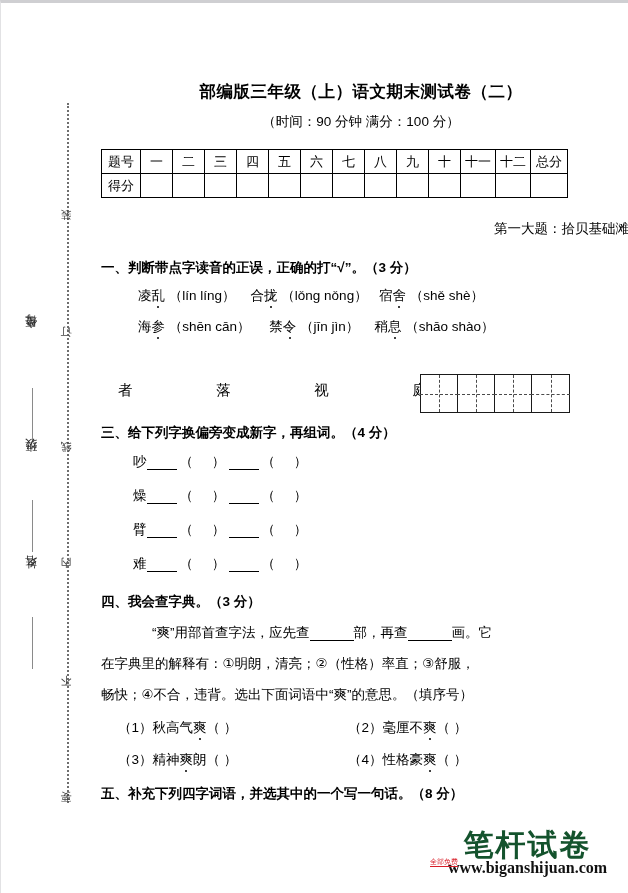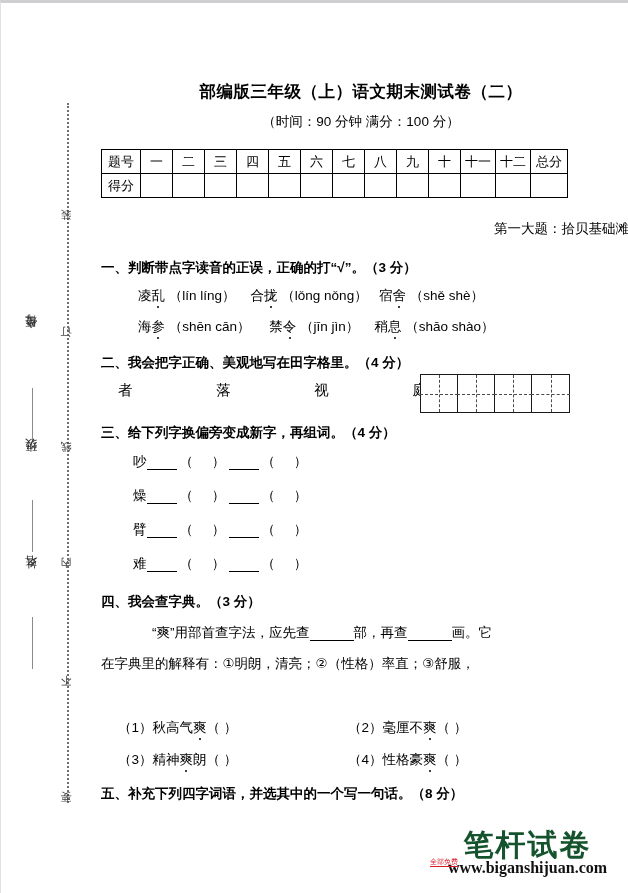--- a/index.html
+++ b/index.html
@@ -338,23 +338,20 @@
       <span><span>宿</span><span class="dotted-char">舍</span> <span>（shě   shè）</span></span>
     </div>
     <div class="qbody" style="top:315px;left:45px;">
       <span><span>海</span><span class="dotted-char">参</span> <span>（shēn cān）</span></span>
       &nbsp;&nbsp;&nbsp;
       <span><span>禁</span><span class="dotted-char">令</span> <span>（jīn   jìn）</span></span>
       &nbsp;&nbsp;
       <span><span>稍</span><span class="dotted-char">息</span> <span>（shāo shào）</span></span>
     </div>
 
-    <div class="qhead" style="top:351px;">
-      <span>二、</span><span>我会把字正确、美观地写在田字格里。</span><span>（4 分）</span>
-    </div>
     <div class="grid-chars">者 落 视 庭</div>
     <div id="tianzige">
       <div class="cell"></div>
       <div class="cell"></div>
       <div class="cell"></div>
       <div class="cell"></div>
     </div>
 
     <div class="qhead" style="top:421px;">
       <span>三、</span><span>给下列字换偏旁变成新字，再组词。</span><span>（4 分）</span>
@@ -373,20 +370,21 @@
       <span>难</span><span class="blankline u">&nbsp;</span><span class="paren">（&nbsp;&nbsp;&nbsp;&nbsp;&nbsp;）</span><span class="blankline u">&nbsp;</span><span class="paren">（&nbsp;&nbsp;&nbsp;&nbsp;&nbsp;）</span>
     </div>
 
     <div class="qhead" style="top:590px;">
       <span>四、</span><span>我会查字典。</span><span>（3 分）</span>
     </div>
     <div class="q4line" style="top:621px;left:59px;">
       <span>“爽”用部首查字法，应先查</span><span class="blankline u5">&nbsp;</span><span>部，再查</span><span class="blankline u5">&nbsp;</span><span>画。它</span>
     </div>
     <div class="q4line" style="top:652px;">在字典里的解释有：①明朗，清亮；②（性格）率直；③舒服，</div>
+    <div class="q4line" style="top:683px;">畅快；④不合，违背。选出下面词语中“爽”的意思。（填序号）</div>
 
     <div class="q4items" style="top:716px;left:25px;">
       <span>（1）</span><span>秋高气</span><span class="dotted-char">爽</span><span>（      ）</span>
     </div>
     <div class="q4items" style="top:716px;left:255px;">
       <span>（2）</span><span>毫厘不</span><span class="dotted-char">爽</span><span>（      ）</span>
     </div>
     <div class="q4items" style="top:748px;left:25px;">
       <span>（3）</span><span>精神</span><span class="dotted-char">爽</span><span>朗</span><span>（      ）</span>
     </div>

